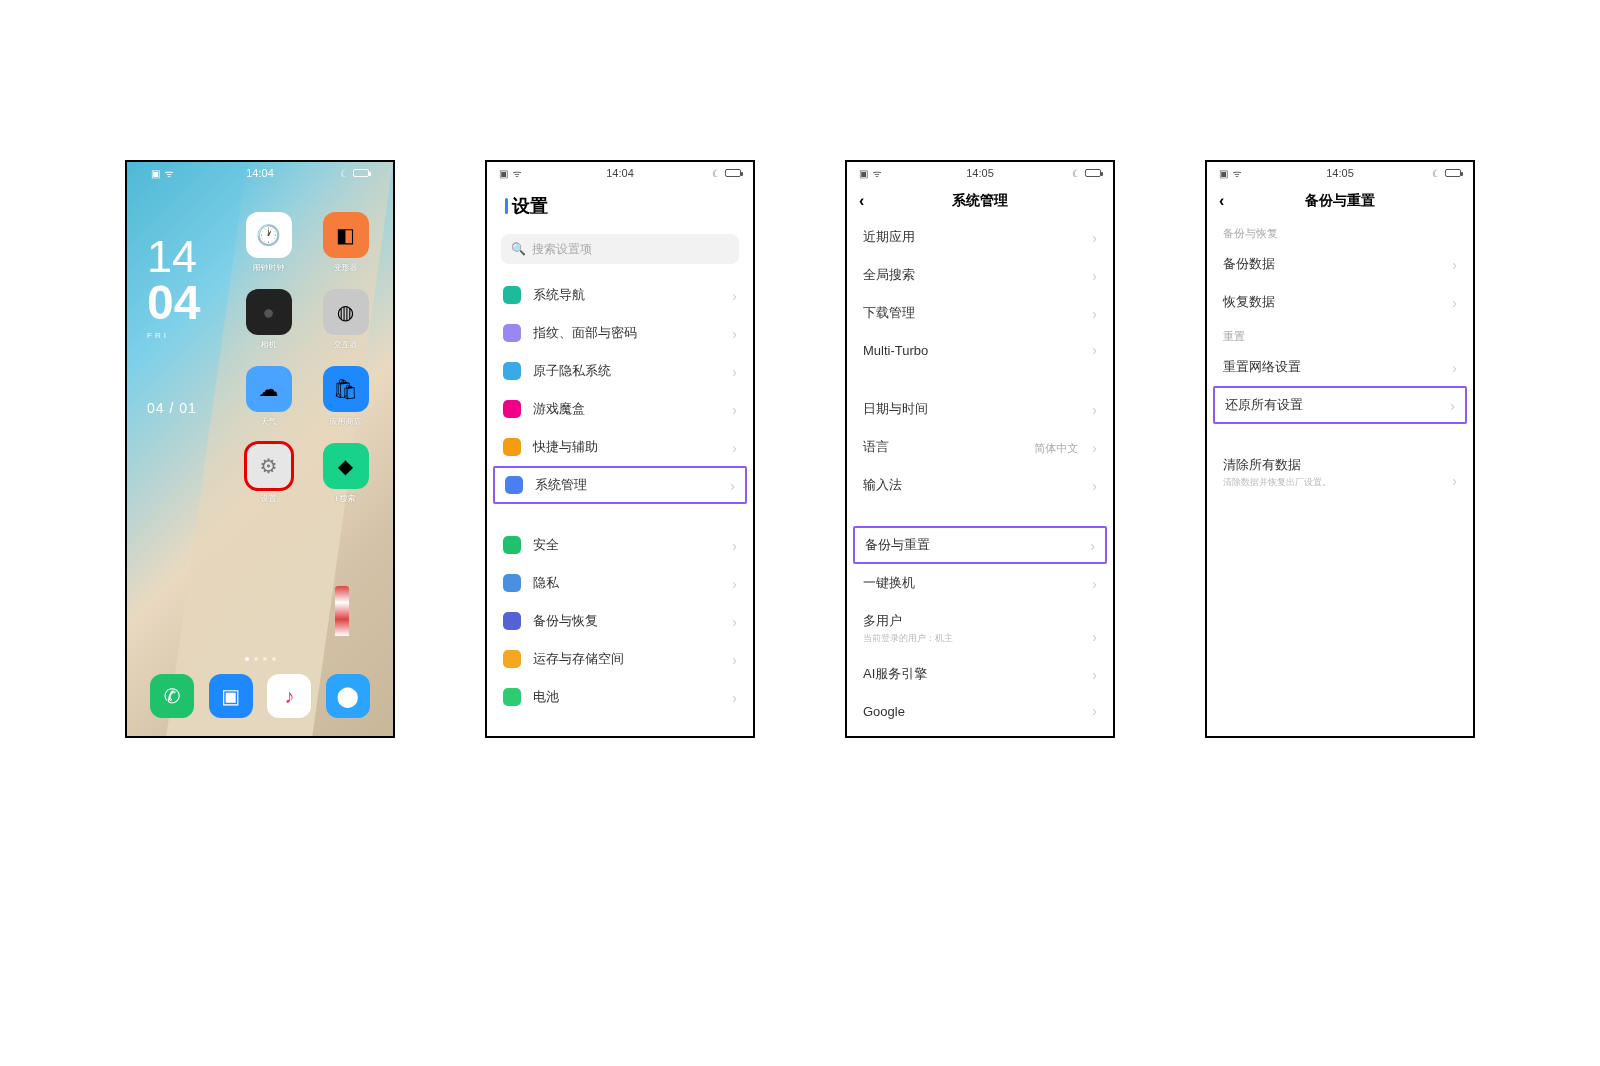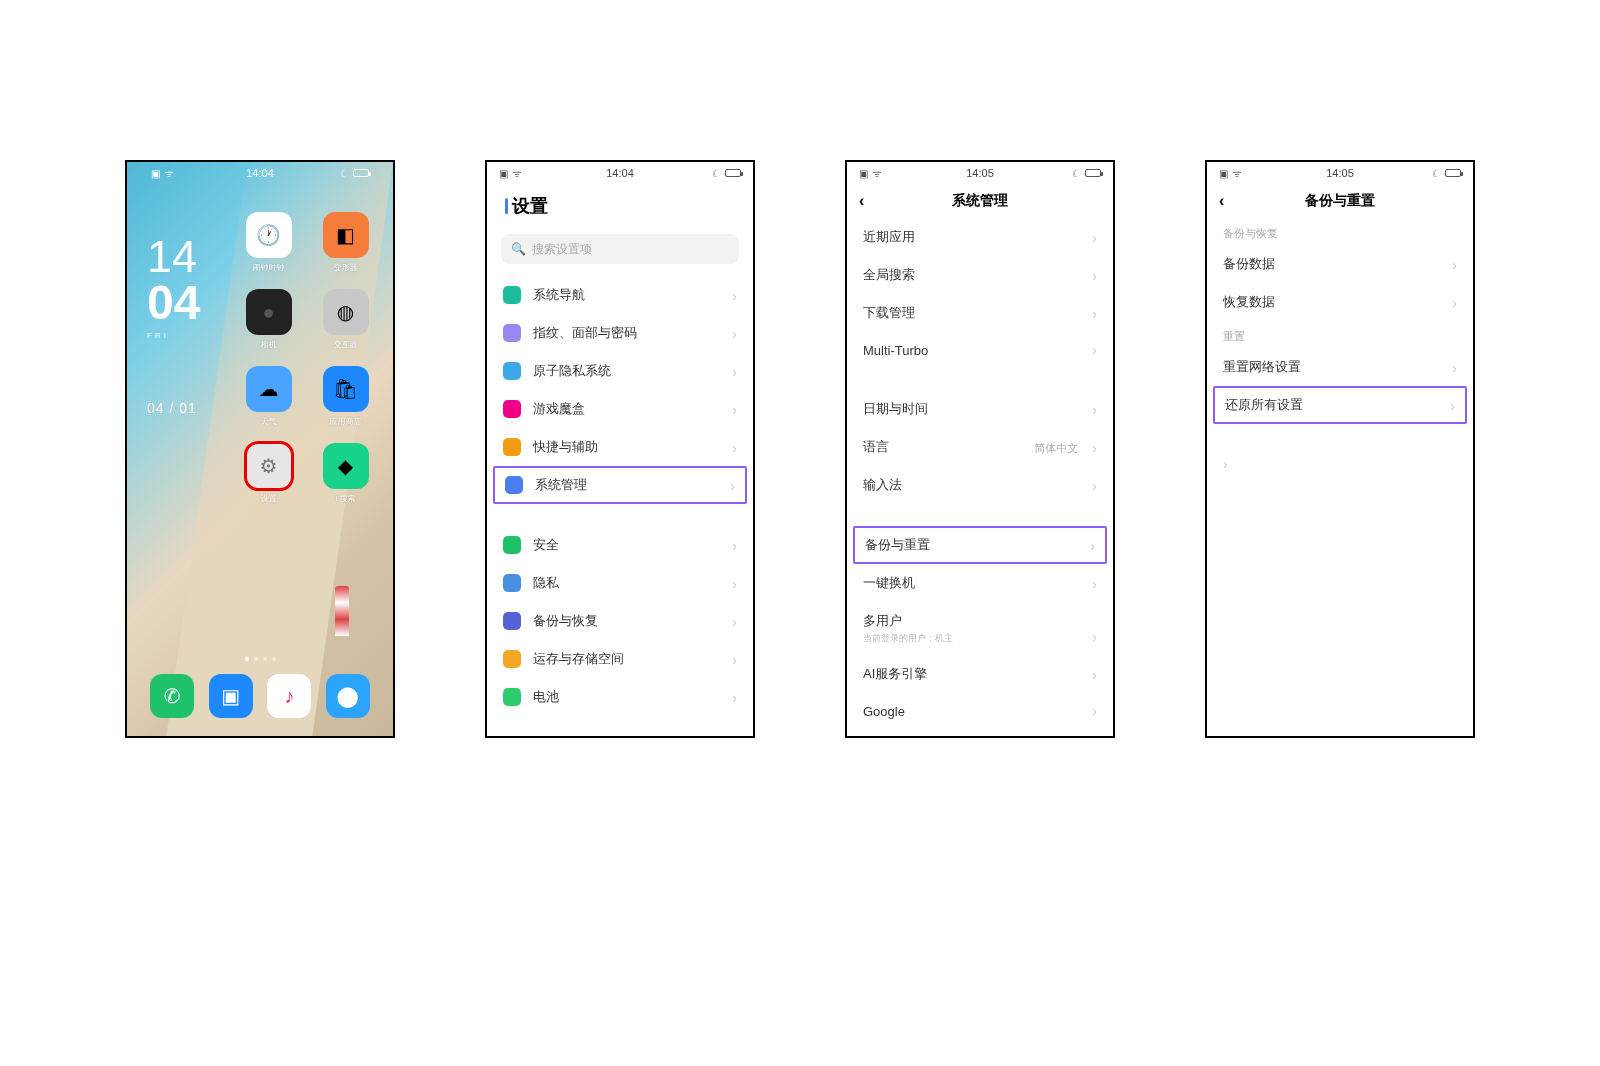--- a/index.html
+++ b/index.html
@@ -397,16 +397,20 @@
         <div class="chev">›</div>
       </div>
       <div class="list-row row-highlight">
         <div class="labelcol">
           <div class="row-label">还原所有设置</div>
         </div>
         <div class="chev">›</div>
       </div>
       <div class="section-gap"></div>
       <div class="list-row">
+        <div class="labelcol">
+          <div class="row-label">清除所有数据</div>
+          <div class="row-sub">清除数据并恢复出厂设置。</div>
+        </div>
         <div class="chev">›</div>
       </div>
     </div>
 </div>
 
 </body></html>

